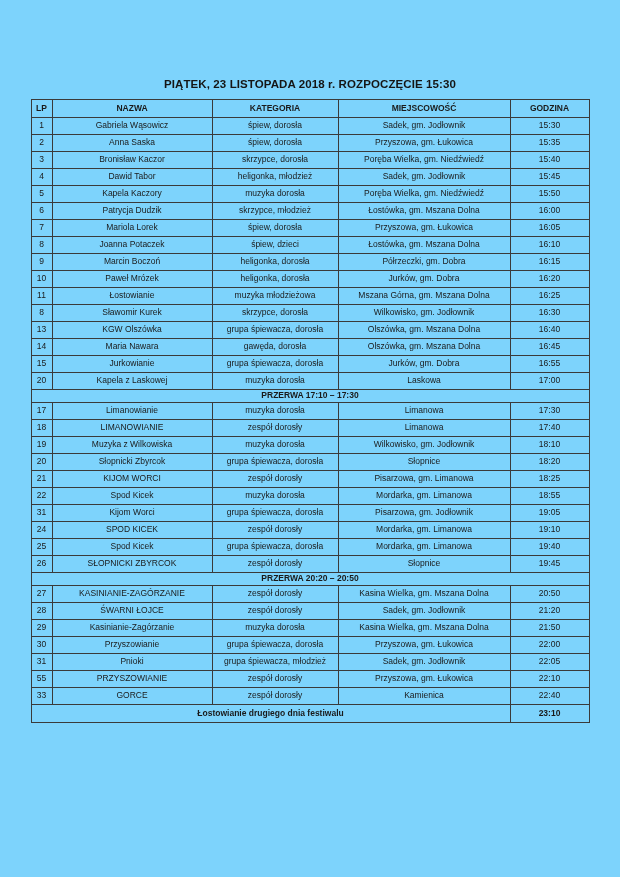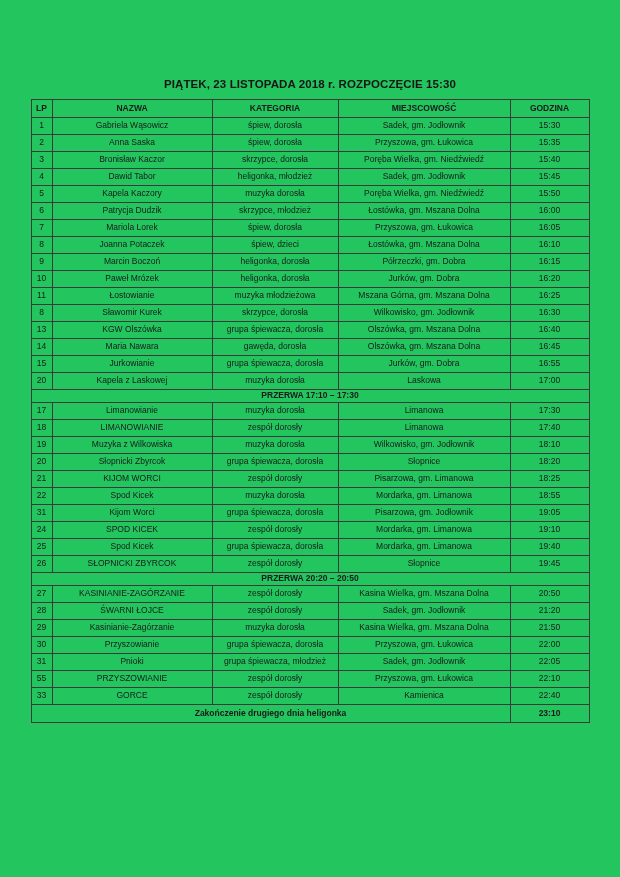--- a/index.html
+++ b/index.html
@@ -12,21 +12,21 @@
     height: 877px;
     font-family: "Liberation Sans", sans-serif;
     color: #1a1a1a;
     overflow: hidden;
   }
   .page {
     width: 620px;
     height: 877px;
     box-sizing: border-box;
     padding-top: 78px;
-    background: #22c55e;
+    background: #7dd3fc;
   }
   .doc-title {
     text-align: center;
     font-size: 11.5px;
     font-weight: bold;
     color: #151515;
     margin: 0 0 9px 0;
     letter-spacing: 0.1px;
   }
   table.schedule {
@@ -322,18 +322,18 @@
           <td>22:10</td>
         </tr>
         <tr>
           <td>33</td>
           <td>GORCE</td>
           <td>zespół dorosły</td>
           <td>Kamienica</td>
           <td>22:40</td>
         </tr>
         <tr>
-          <td class="closing-cell" colspan="4">Zakończenie drugiego dnia heligonka</td>
+          <td class="closing-cell" colspan="4">Łostowianie drugiego dnia festiwalu</td>
           <td class="closing-time">23:10</td>
         </tr>
       </tbody>
   </table>
 </div>
 
 </body></html>

